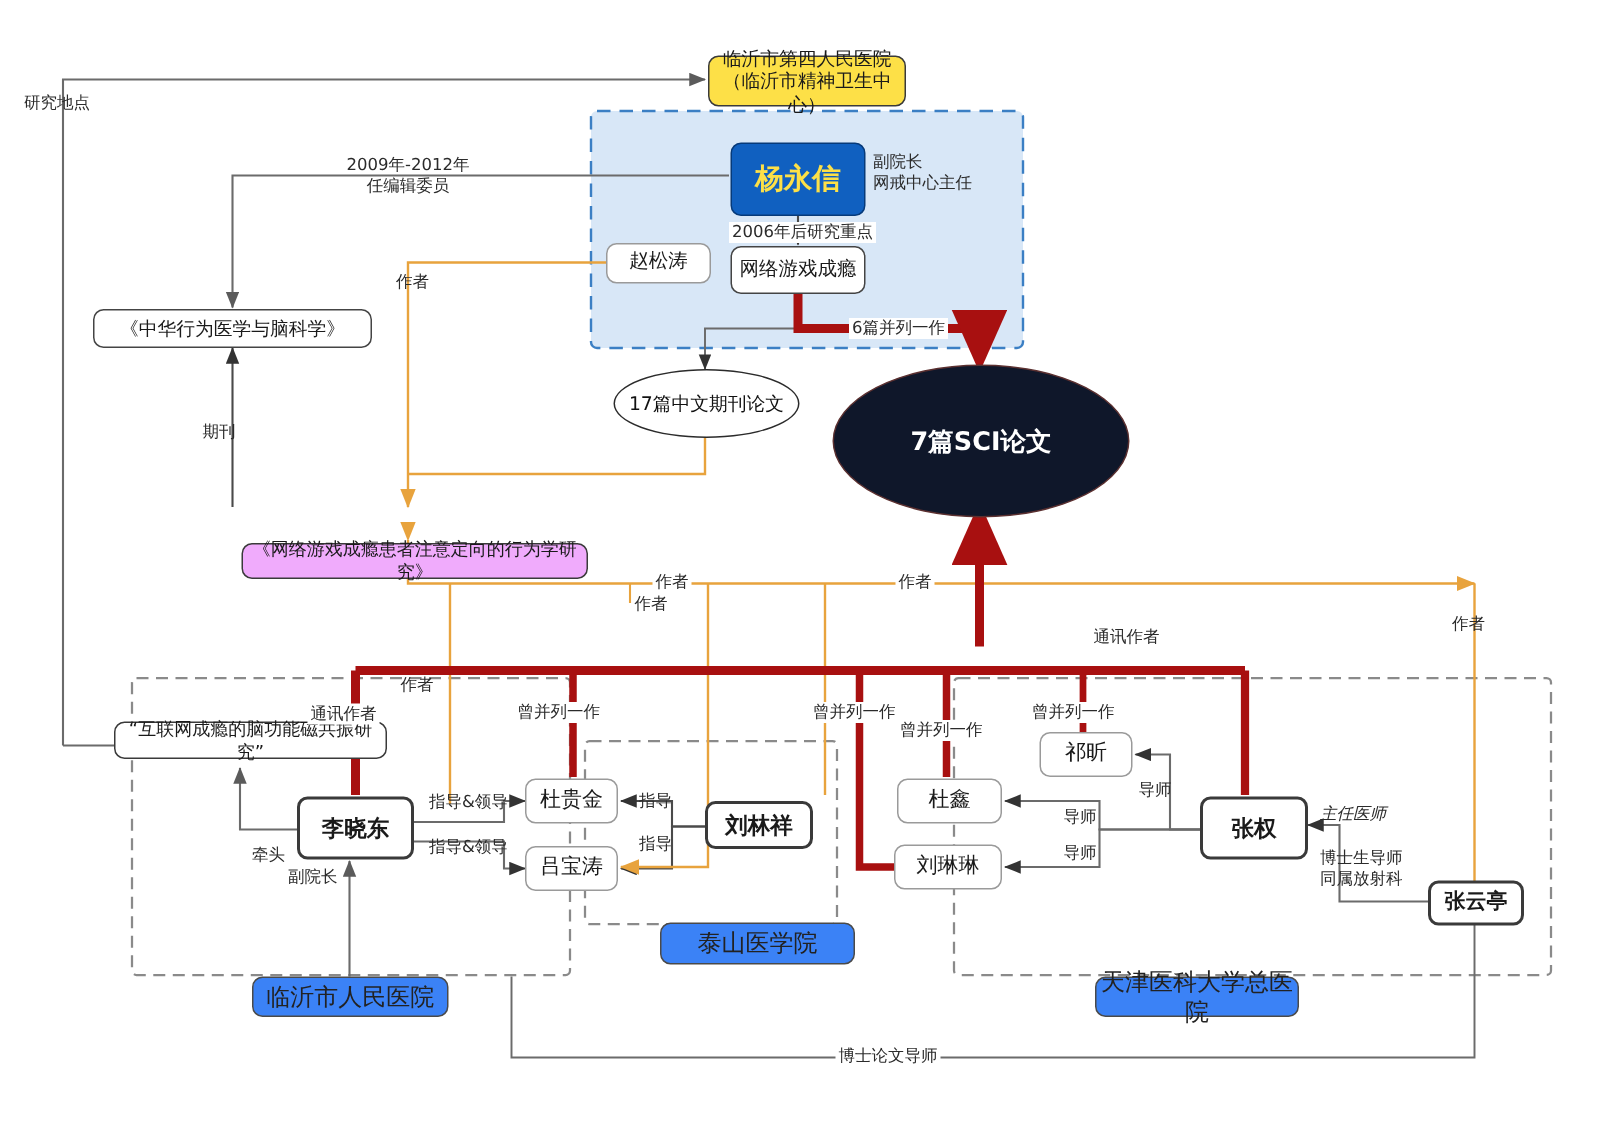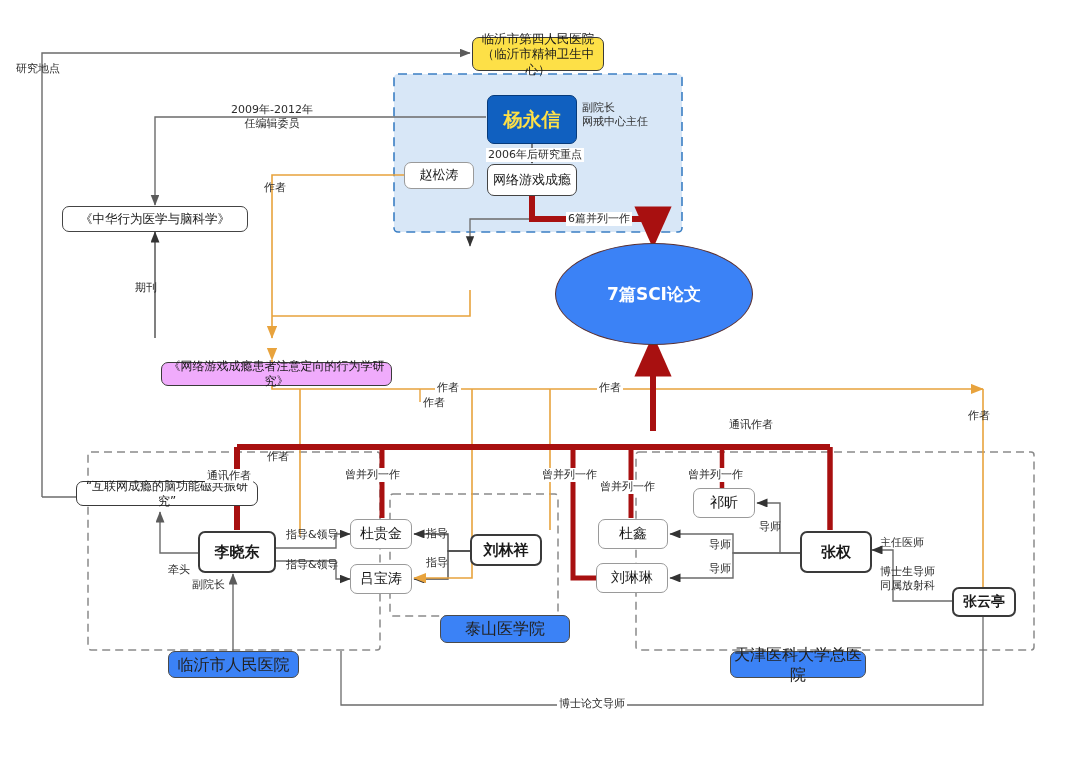--- a/index.html
+++ b/index.html
@@ -11,21 +11,21 @@
   .box{border:1.6px solid #444;border-radius:7px;background:#fff;color:#1a1a1a;font-size:13px;}
   .box.thin{border-width:1.1px;border-color:#9a9a9a;}
   .box.bold{border-width:2px;border-color:#3a3a3a;font-weight:bold;font-size:15px;}
   .box.gray{background:#3b82f6;border:1.6px solid #4a4a4a;font-size:16px;color:#222;}
   .box.lightblue{background:#fde047;border:1.6px solid #3a3a3a;font-size:12.5px;}
   .box.peach{background:#f0abfc;border:1.6px solid #3a3a3a;font-size:12.5px;margin-top:25px;}
   .box.blue{background:#1060c0;border:1.8px solid #063a7a;color:#fde047;font-weight:bold;font-size:19px;}
   .box.quote{border:1.6px solid #3a3a3a;font-size:12.5px;background:#fff;}
   .ellipse{position:absolute;display:flex;align-items:center;justify-content:center;text-align:center;}
   .ell-white{border:1.8px solid #2b2b2b;border-radius:50%;background:#fff;font-size:12.5px;color:#111;}
-  .ell-red{border:1.8px solid #5b3030;border-radius:50%;background:#3b82f6;color:#fff;font-weight:bold;font-size:17px;}
+  .ell-red{border:1.8px solid #5b3030;border-radius:50%;background:#0f172a;color:#fff;font-weight:bold;font-size:17px;}
   .edge-label{position:absolute;font-size:11px;color:#2b2b2b;background:#fff;padding:0 2px;white-space:nowrap;line-height:1.25;}
   .edge-label.noline{background:transparent;}
 </style>
 </head>
 <body>
 
 <div id="stage">
 
   <svg class="layer" viewBox="0 0 1080 759">
     <defs>
@@ -116,20 +116,21 @@
   </div>
 
   <div class="node box blue" style="left:487px;top:95px;width:90px;height:49px;">杨永信</div>
 
   <div class="node box thin" style="left:404px;top:162px;width:70px;height:27px;font-size:13px;">赵松涛</div>
 
   <div class="node box" style="left:487px;top:164px;width:90px;height:32px;font-size:13px;">网络游戏成瘾</div>
 
   <div class="node box" style="left:62px;top:206px;width:186px;height:26px;font-size:12.5px;">《中华行为医学与脑科学》</div>
 
+  <div class="ellipse ell-white" style="left:409px;top:246px;width:122px;height:44px;">17篇中文期刊论文</div>
 
   <div class="ellipse ell-red" style="left:555px;top:243px;width:196px;height:100px;">7篇SCI论文</div>
 
   <div class="node box peach" style="left:161px;top:337px;width:231px;height:24px;font-size:12px;">《网络游戏成瘾患者注意定向的行为学研究》</div>
 
   <div class="node box quote" style="left:76px;top:481px;width:182px;height:25px;font-size:12px;">“互联网成瘾的脑功能磁共振研究”</div>
 
   <div class="node box bold" style="left:198px;top:531px;width:78px;height:42px;">李晓东</div>
 
   <div class="node box thin" style="left:350px;top:519px;width:62px;height:30px;font-size:14px;">杜贵金</div>
@@ -200,21 +201,21 @@
   <div class="edge-label noline" style="left:284px;top:528px;">指导&amp;领导</div>
   <div class="edge-label noline" style="left:284px;top:558px;">指导&amp;领导</div>
 
   <div class="edge-label noline" style="left:424px;top:527px;">指导</div>
   <div class="edge-label noline" style="left:424px;top:556px;">指导</div>
 
   <div class="edge-label noline" style="left:707px;top:538px;">导师</div>
   <div class="edge-label noline" style="left:707px;top:562px;">导师</div>
   <div class="edge-label noline" style="left:757px;top:520px;">导师</div>
 
-  <div class="edge-label noline" style="left:878px;top:536px;">主任医师</div>
+  <div class="edge-label noline" style="left:878px;top:536px;font-style:italic;">主任医师</div>
 
   <div class="edge-label noline" style="left:878px;top:565px;">
     <div>博士生导师</div>
     <div>同属放射科</div>
   </div>
 
   <div class="edge-label" style="left:557px;top:697px;">博士论文导师</div>
 
 </div>
 

